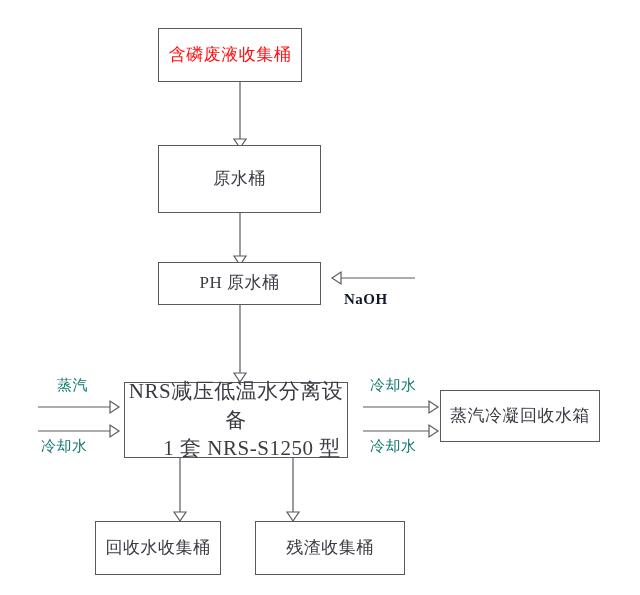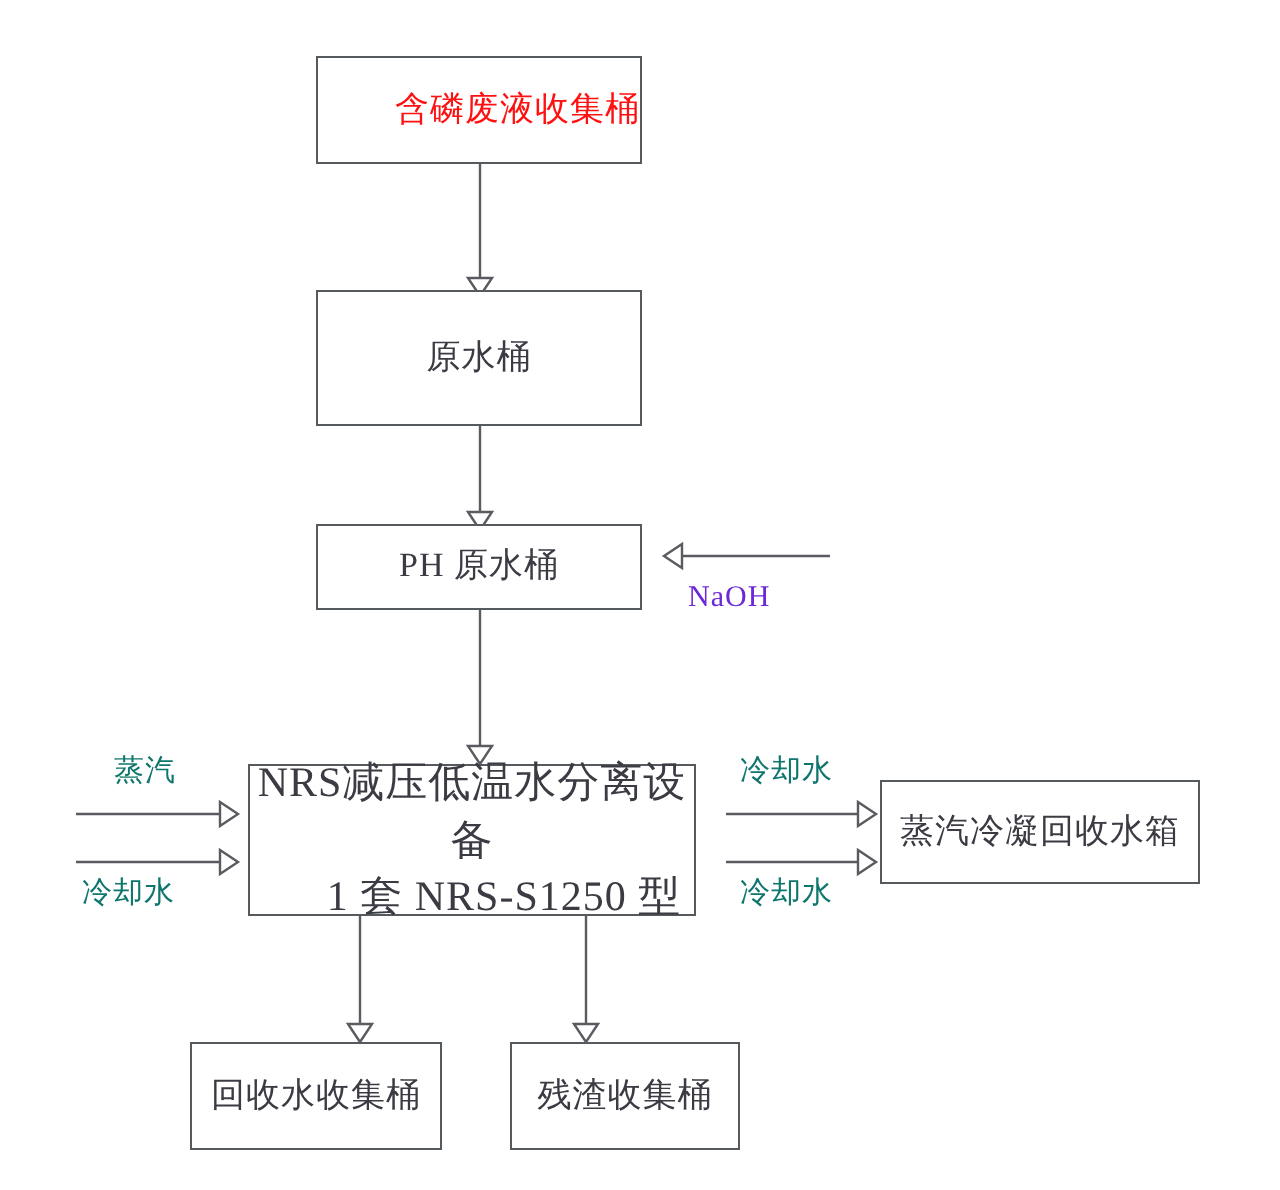--- a/index.html
+++ b/index.html
@@ -31,21 +31,21 @@
   }
   .node.red-text { color: #ff1111; }
   .node .line2 { display: block; margin-left: 32px; }
   .edge-label {
     position: absolute;
     font-size: 15px;
     white-space: nowrap;
     letter-spacing: 0.5px;
   }
   .edge-label.red { color: #0f766e; }
-  .edge-label.dark { color: #6d28d9; }
+  .edge-label.dark { color: #0f172a; font-weight: bold; }
   svg.wires {
     position: absolute;
     left: 0;
     top: 0;
     width: 640px;
     height: 595px;
     overflow: visible;
   }
   svg.wires line, svg.wires path {
     stroke: #5a5a60;
@@ -109,21 +109,21 @@
       <line x1="180" y1="458" x2="180" y2="512"></line>
       <polygon class="head" points="174,512 186,512 180,521"></polygon>
     </g>
 
     <g>
       <line x1="293" y1="458" x2="293" y2="512"></line>
       <polygon class="head" points="287,512 299,512 293,521"></polygon>
     </g>
   </svg>
 
-  <div class="node red-text" style="left:158px; top:28px; width:163px; height:54px;justify-content:flex-end;">
+  <div class="node red-text" style="left:158px; top:28px; width:144px; height:54px;">
     <span>含磷废液收集桶</span>
   </div>
 
   <div class="node" style="left:158px; top:145px; width:163px; height:68px;">
     <span>原水桶</span>
   </div>
 
   <div class="node" style="left:158px; top:262px; width:163px; height:43px;">
     <span>PH 原水桶</span>
   </div>
@@ -134,21 +134,21 @@
   </div>
 
   <div class="node" style="left:440px; top:390px; width:160px; height:52px;">
     <span>蒸汽冷凝回收水箱</span>
   </div>
 
   <div class="node" style="left:95px; top:521px; width:126px; height:54px;">
     <span>回收水收集桶</span>
   </div>
 
-  <div class="node" style="left:255px; top:521px; width:115px; height:54px;">
+  <div class="node" style="left:255px; top:521px; width:150px; height:54px;">
     <span>残渣收集桶</span>
   </div>
 
   <div class="edge-label dark" style="left:344px; top:291px;">NaOH</div>
 
   <div class="edge-label red" style="left:57px; top:376px;">蒸汽</div>
 
   <div class="edge-label red" style="left:41px; top:437px;">冷却水</div>
 
   <div class="edge-label red" style="left:370px; top:376px;">冷却水</div>

